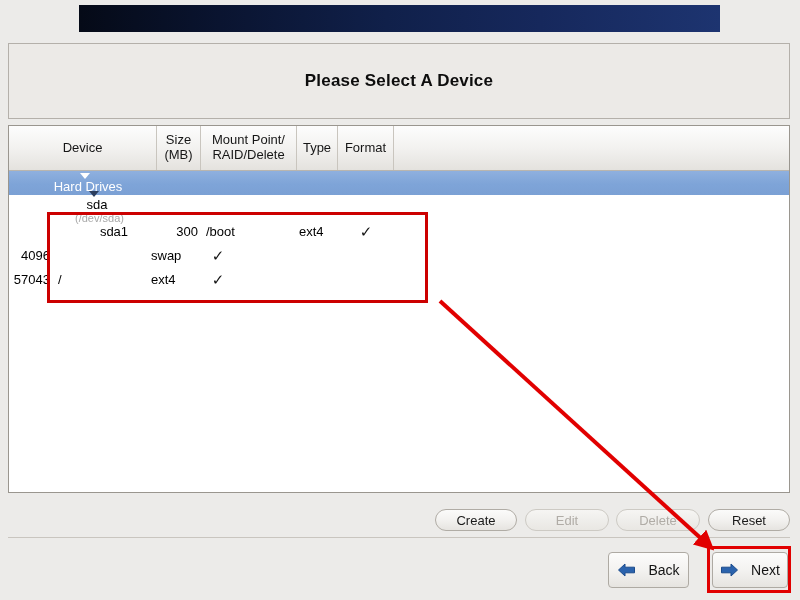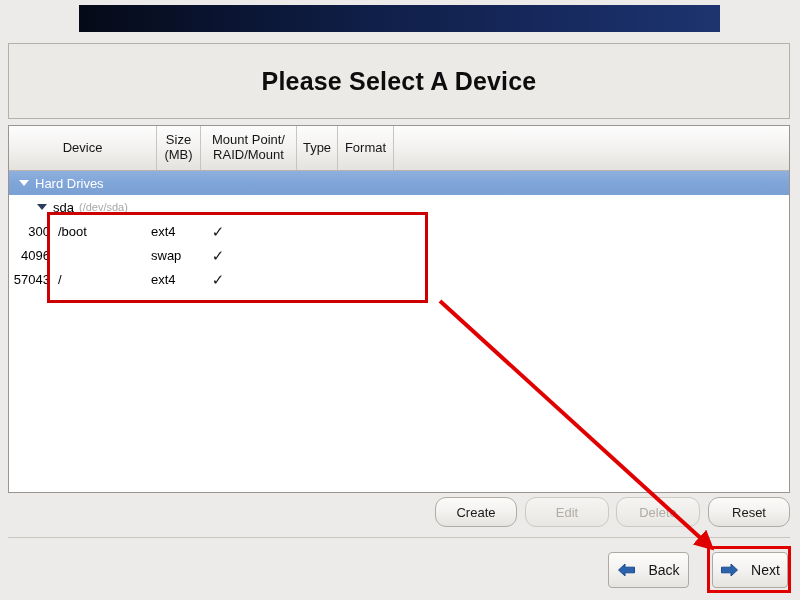--- a/index.html
+++ b/index.html
@@ -39,21 +39,21 @@
     left: 8px; top: 43px;
     width: 782px; height: 76px;
     background: #eceae7;
     border: 1px solid #b4b0aa;
     box-sizing: border-box;
     display: flex;
     align-items: center;
     justify-content: center;
   }
   #page-title {
-    font-size: 25px;
+    font-size: 17px;
     font-weight: bold;
     color: #0d0d0d;
     letter-spacing: 0.2px;
     text-align: center;
   }
 
   
   #list-panel {
     position: absolute;
     left: 8px; top: 125px;
@@ -100,21 +100,21 @@
     display: flex;
     align-items: center;
     height: 24px;
     font-size: 13px;
   }
   .row.selected {
     background: linear-gradient(to bottom, #8fb0de 0%, #7ea4d8 55%, #7ba0d4 100%);
     color: #ffffff;
   }
 
-  .cell { box-sizing: border-box; overflow: hidden; white-space: nowrap; }
+  .cell { box-sizing: border-box; overflow: hidden; white-space: nowrap; flex-direction: column; }
   .cell.device  { width: 148px; display: flex; align-items: center; }
   .cell.size    { width: 44px;  text-align: right; padding-right: 3px; }
   .cell.mount   { width: 96px;  padding-left: 5px; }
   .cell.type    { width: 41px;  padding-left: 2px; }
   .cell.format  { width: 56px;  text-align: center; }
 
   .tri {
     display: inline-block;
     width: 0; height: 0;
     border-left: 5px solid transparent;
@@ -135,22 +135,22 @@
   .check { font-size: 15px; line-height: 1; color: #111; }
 
   
   #action-row {
     position: absolute;
     left: 0; top: 497px;
     width: 800px; height: 32px;
   }
   .btn {
     position: absolute;
-    top: 0;
-    height: 30px;
+    top: 12px;
+    height: 22px;
     background: linear-gradient(to bottom, #fbfbfa 0%, #f3f2f0 48%, #e6e4e0 100%);
     border: 1px solid #b0aca5;
     border-radius: 11px;
     box-sizing: border-box;
     font-family: "Liberation Sans", sans-serif;
     font-size: 13px;
     color: #1a1a1a;
     display: flex;
     align-items: center;
     justify-content: center;
@@ -235,21 +235,21 @@
     </div>
     <div class="hcell col-size">
       <span>
         <span>Size</span><br>
         <span>(MB)</span>
       </span>
     </div>
     <div class="hcell col-mount">
       <span>
         <span>Mount Point/</span><br>
-        <span>RAID/Mount</span>
+        <span>RAID/Delete</span>
       </span>
     </div>
     <div class="hcell col-type">
       <span>Type</span>
     </div>
     <div class="hcell col-format last">
       <span>Format</span>
     </div>
     <div class="hcell filler"></div>
   </div>
@@ -270,20 +270,23 @@
           <span class="tri dark"></span>
           <span class="devname">sda</span>
           <span class="devpath">(/dev/sda)</span>
         </div>
         <div class="cell size"></div>
         <div class="cell mount"></div>
         <div class="cell type"></div>
         <div class="cell format check"></div>
       </div>
       <div class="row">
+        <div class="cell device indent-2">
+          <span class="devname">sda1</span>
+        </div>
         <div class="cell size">300</div>
         <div class="cell mount">/boot</div>
         <div class="cell type">ext4</div>
         <div class="cell format check">✓</div>
       </div>
       <div class="row">
         <div class="cell size">4096</div>
         <div class="cell mount"></div>
         <div class="cell type">swap</div>
         <div class="cell format check">✓</div>

